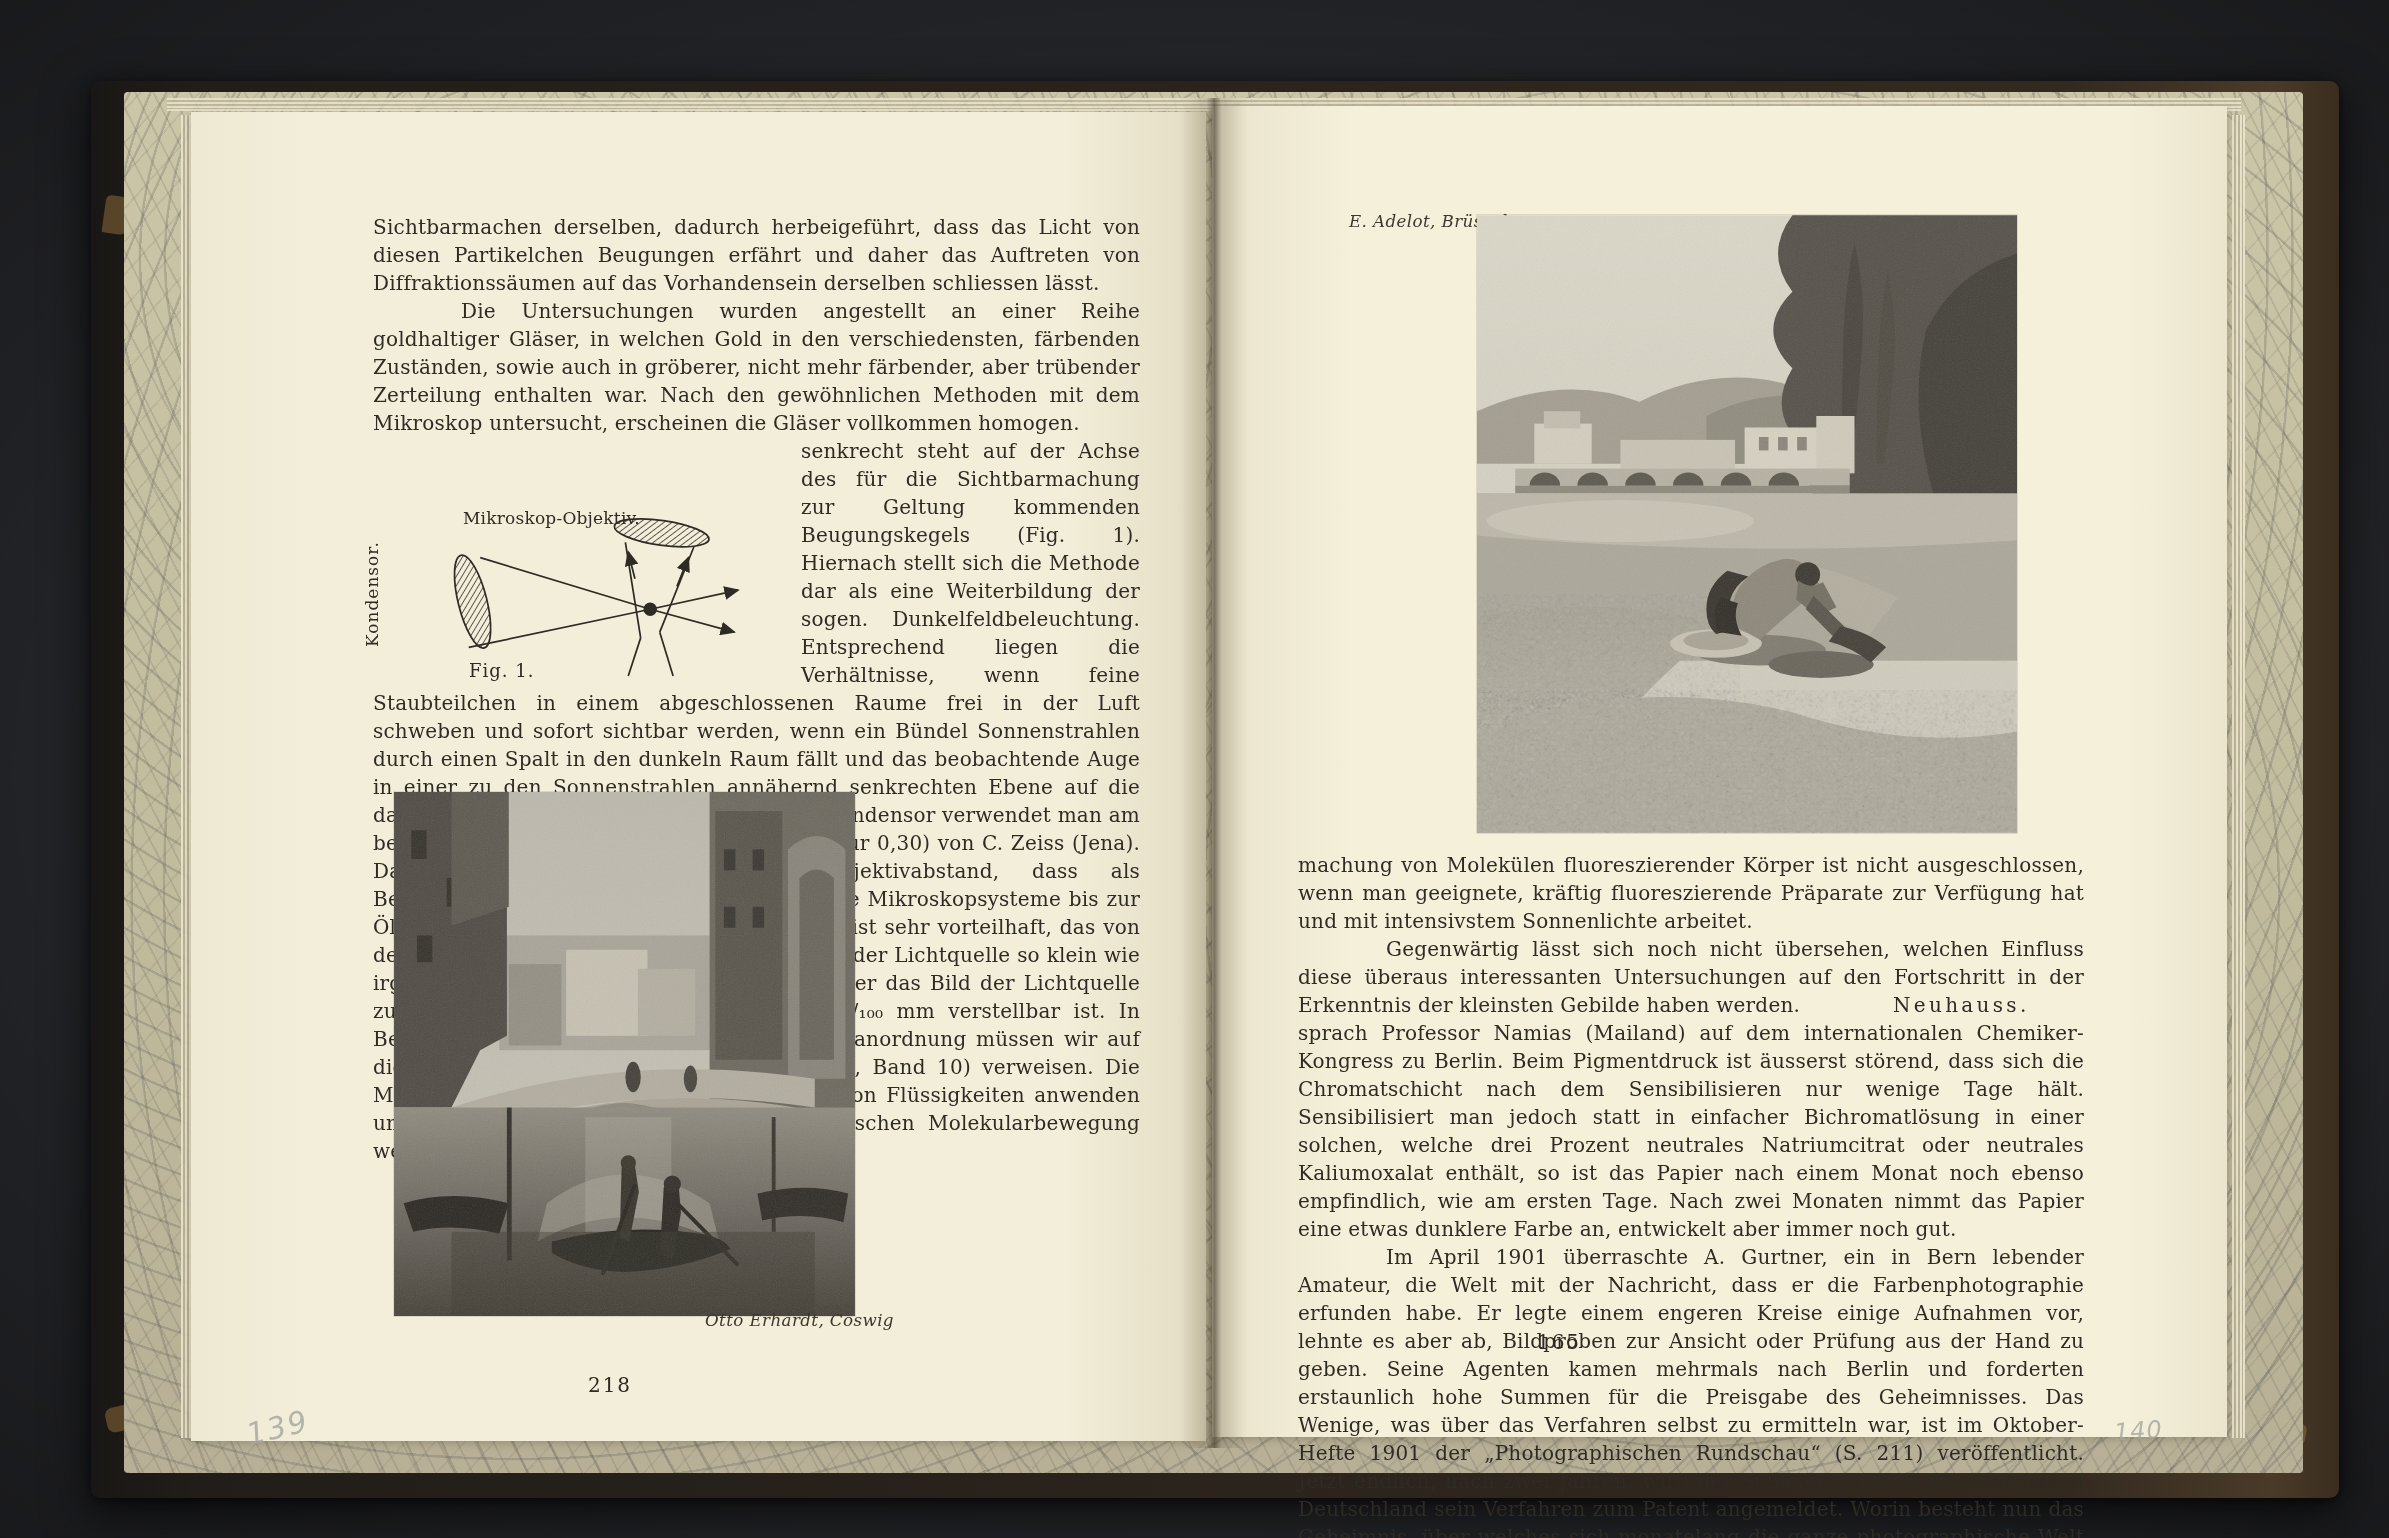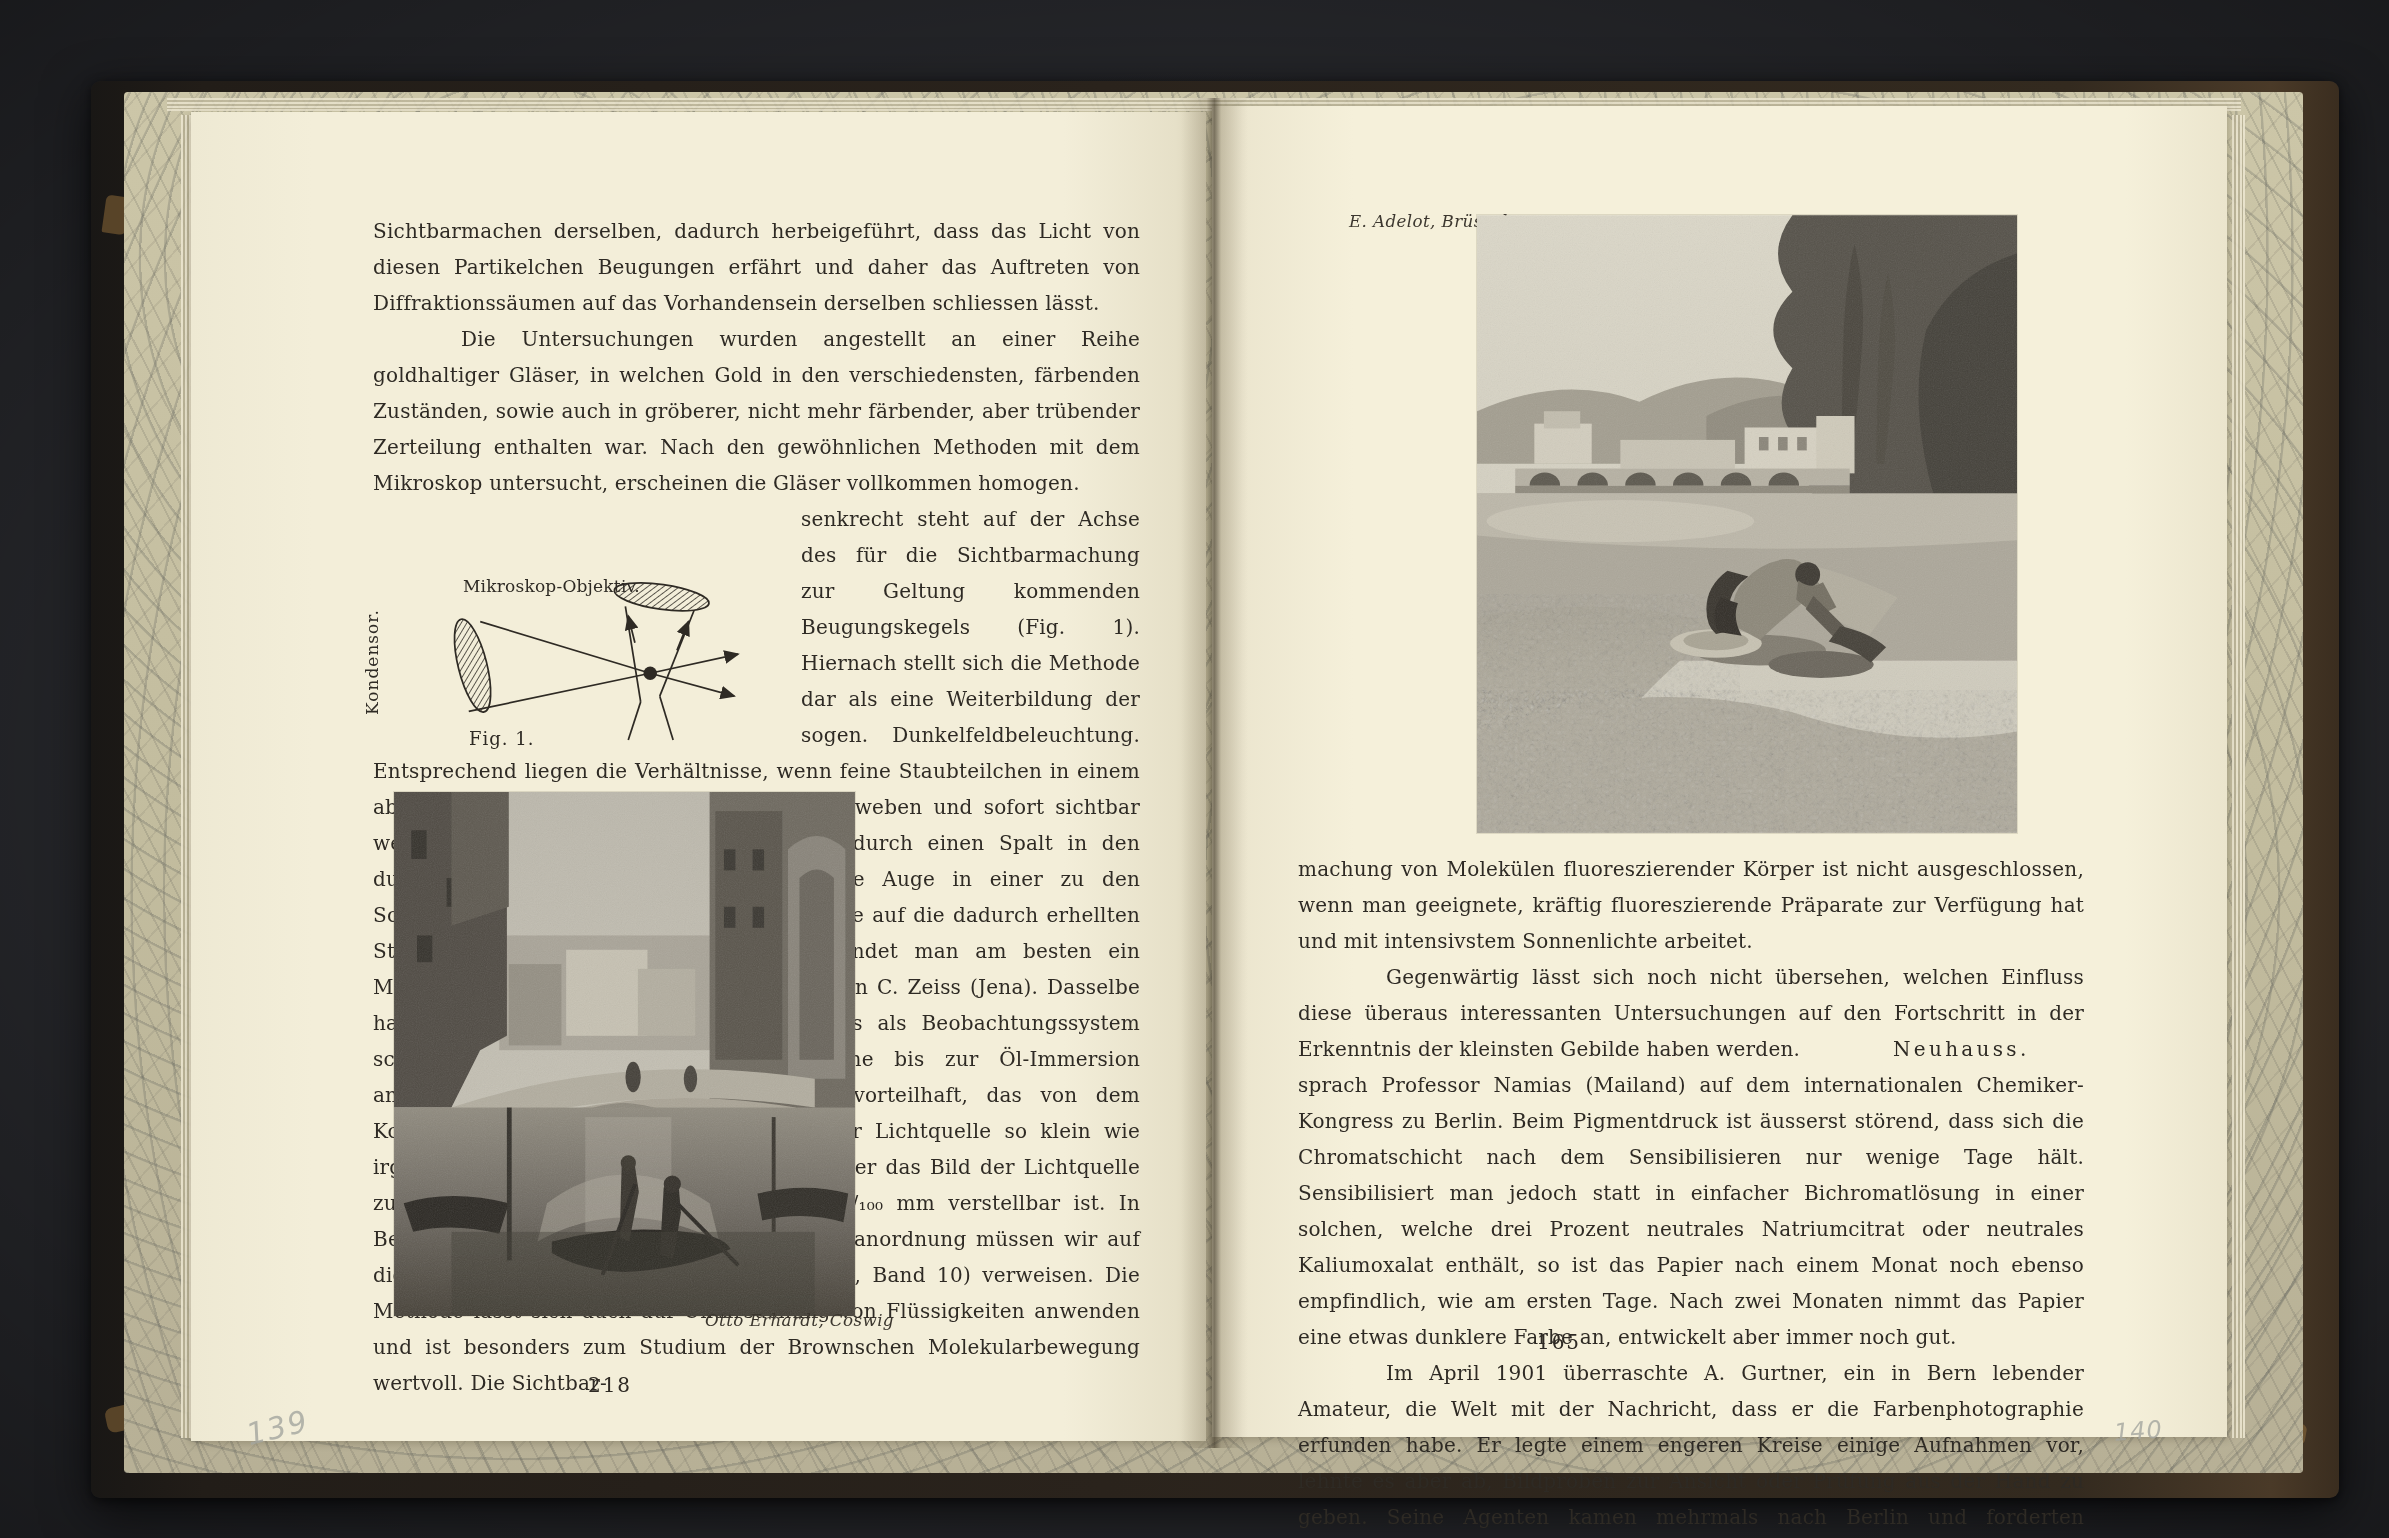--- a/index.html
+++ b/index.html
@@ -64,21 +64,21 @@
     background:linear-gradient(90deg,#d9d2b8 0%, #ece6cf 3%, #f5f0da 14%, #f5f0da 90%, #ebe5cd 100%),
                #f5f0da;
     box-shadow:1.9px 2.9px 7.6px rgba(60,50,30,.25);
   }
   .gutter {
     position:absolute; left:1090px; top:17px; width:67px; height:1350px; z-index:5;
     background:linear-gradient(90deg, rgba(0,0,0,0) 0%, rgba(75,62,40,.18) 38%, rgba(45,36,22,.55) 50%, rgba(75,62,40,.18) 60%, rgba(0,0,0,0) 100%);
     pointer-events:none;
   }
   
-  .body-text { font-size:20px; line-height:36px; text-align:justify; letter-spacing:0.2px; }
+  .body-text { font-size:20px; line-height:28px; text-align:justify; letter-spacing:0.2px; }
   .body-text p { margin:0; }
   .indent { text-indent:88px; }
   .lp-text { position:absolute; left:182px; top:101px; width:767px; }
   .rp-text { position:absolute; left:86px; top:745px; width:786px; }
   .section-heading {
     font-family:"DejaVu Sans", sans-serif;
     font-weight:bold; font-size:22px; letter-spacing:0.6px;
     text-align:center; color:#2b2721;
     margin-top:8.6px; margin-bottom:6.7px;
   }

